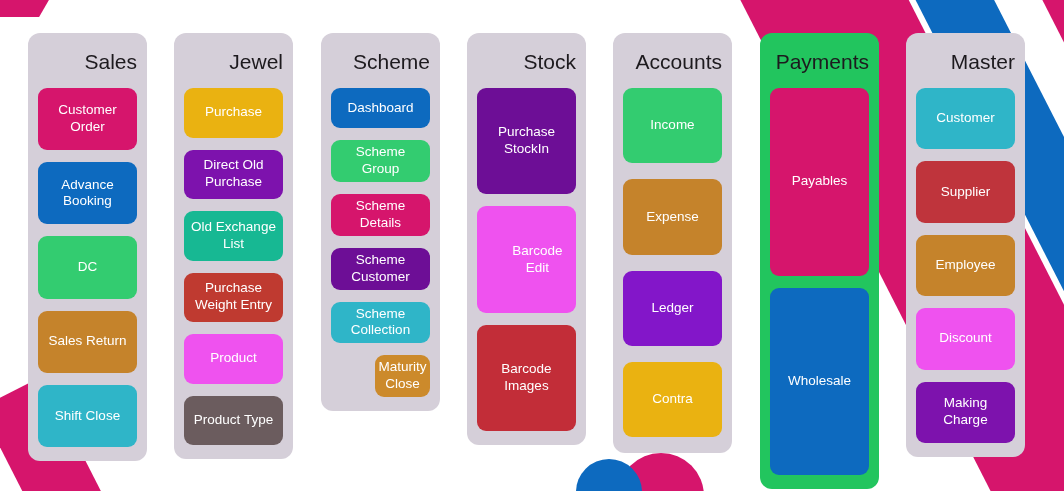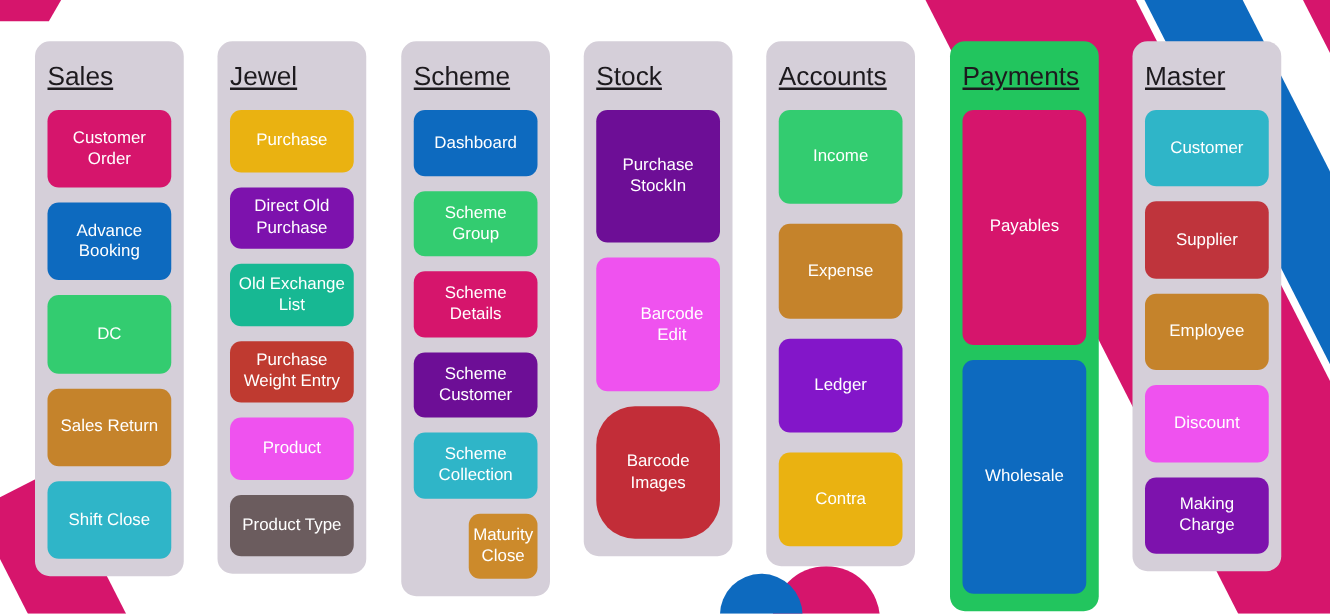--- a/index.html
+++ b/index.html
@@ -34,25 +34,24 @@
     border-radius: 12px;
     z-index: 2;
     display: flex;
     flex-direction: column;
     padding: 0 10px 14px 10px;
   }
   .card-title {
     font-size: 21px;
     font-weight: 400;
     color: #1d1a1e;
-    text-align: left;
+    text-align: right;
     margin: 17px 0 15px 0;
     line-height: 1.1;
     flex: 0 0 auto;
-    text-decoration: underline;
   }
   .btns {
     flex: 1 1 auto;
     display: flex;
     flex-direction: column;
     gap: 12px;
   }
   .btn {
     flex: 1 1 0;
     border-radius: 9px;
@@ -97,38 +96,38 @@
     <div class="btns">
       <div class="btn" style="background-color: rgb(234, 178, 17);">Purchase</div>
       <div class="btn" style="background-color: rgb(125, 18, 173);">Direct Old Purchase</div>
       <div class="btn" style="background-color: rgb(23, 184, 147);">Old Exchange List</div>
       <div class="btn" style="background-color: rgb(191, 58, 48);">Purchase Weight Entry</div>
       <div class="btn" style="background-color: rgb(239, 82, 239);">Product</div>
       <div class="btn" style="background-color: rgb(107, 92, 94);">Product Type</div>
     </div>
   </section>
 
-  <section class="card" style="left: 321px; height: 444px; background-color: rgb(213, 207, 217);">
+  <section class="card" style="left: 321px; height: 378px; background-color: rgb(213, 207, 217);">
     <h2 class="card-title">Scheme</h2>
     <div class="btns">
       <div class="btn" style="background-color: rgb(13, 106, 191);">Dashboard</div>
       <div class="btn" style="background-color: rgb(51, 204, 112);">Scheme Group</div>
       <div class="btn" style="background-color: rgb(214, 21, 108);">Scheme Details</div>
       <div class="btn" style="background-color: rgb(109, 14, 150);">Scheme Customer</div>
       <div class="btn" style="background-color: rgb(47, 181, 200);">Scheme Collection</div>
       <div class="btn" style="background-color: rgb(204, 138, 43); margin-left: 44px;">Maturity Close</div>
     </div>
   </section>
 
   <section class="card" style="left: 467px; height: 412px; background-color: rgb(213, 207, 217);">
     <h2 class="card-title">Stock</h2>
     <div class="btns">
       <div class="btn" style="background-color: rgb(109, 14, 150);">Purchase StockIn</div>
       <div class="btn" style="background-color: rgb(239, 82, 239); padding-left: 28px;">Barcode Edit</div>
-      <div class="btn" style="background-color: rgb(194, 45, 56); border-radius: 31px;">Barcode Images</div>
+      <div class="btn" style="background-color: rgb(194, 45, 56);">Barcode Images</div>
     </div>
   </section>
 
   <section class="card card-accounts" style="left: 613px; height: 420px; background-color: rgb(213, 207, 217);">
     <h2 class="card-title">Accounts</h2>
     <div class="btns">
       <div class="btn" style="background-color: rgb(51, 204, 112);">Income</div>
       <div class="btn" style="background-color: rgb(197, 131, 43);">Expense</div>
       <div class="btn" style="background-color: rgb(131, 22, 201);">Ledger</div>
       <div class="btn" style="background-color: rgb(234, 178, 17);">Contra</div>

